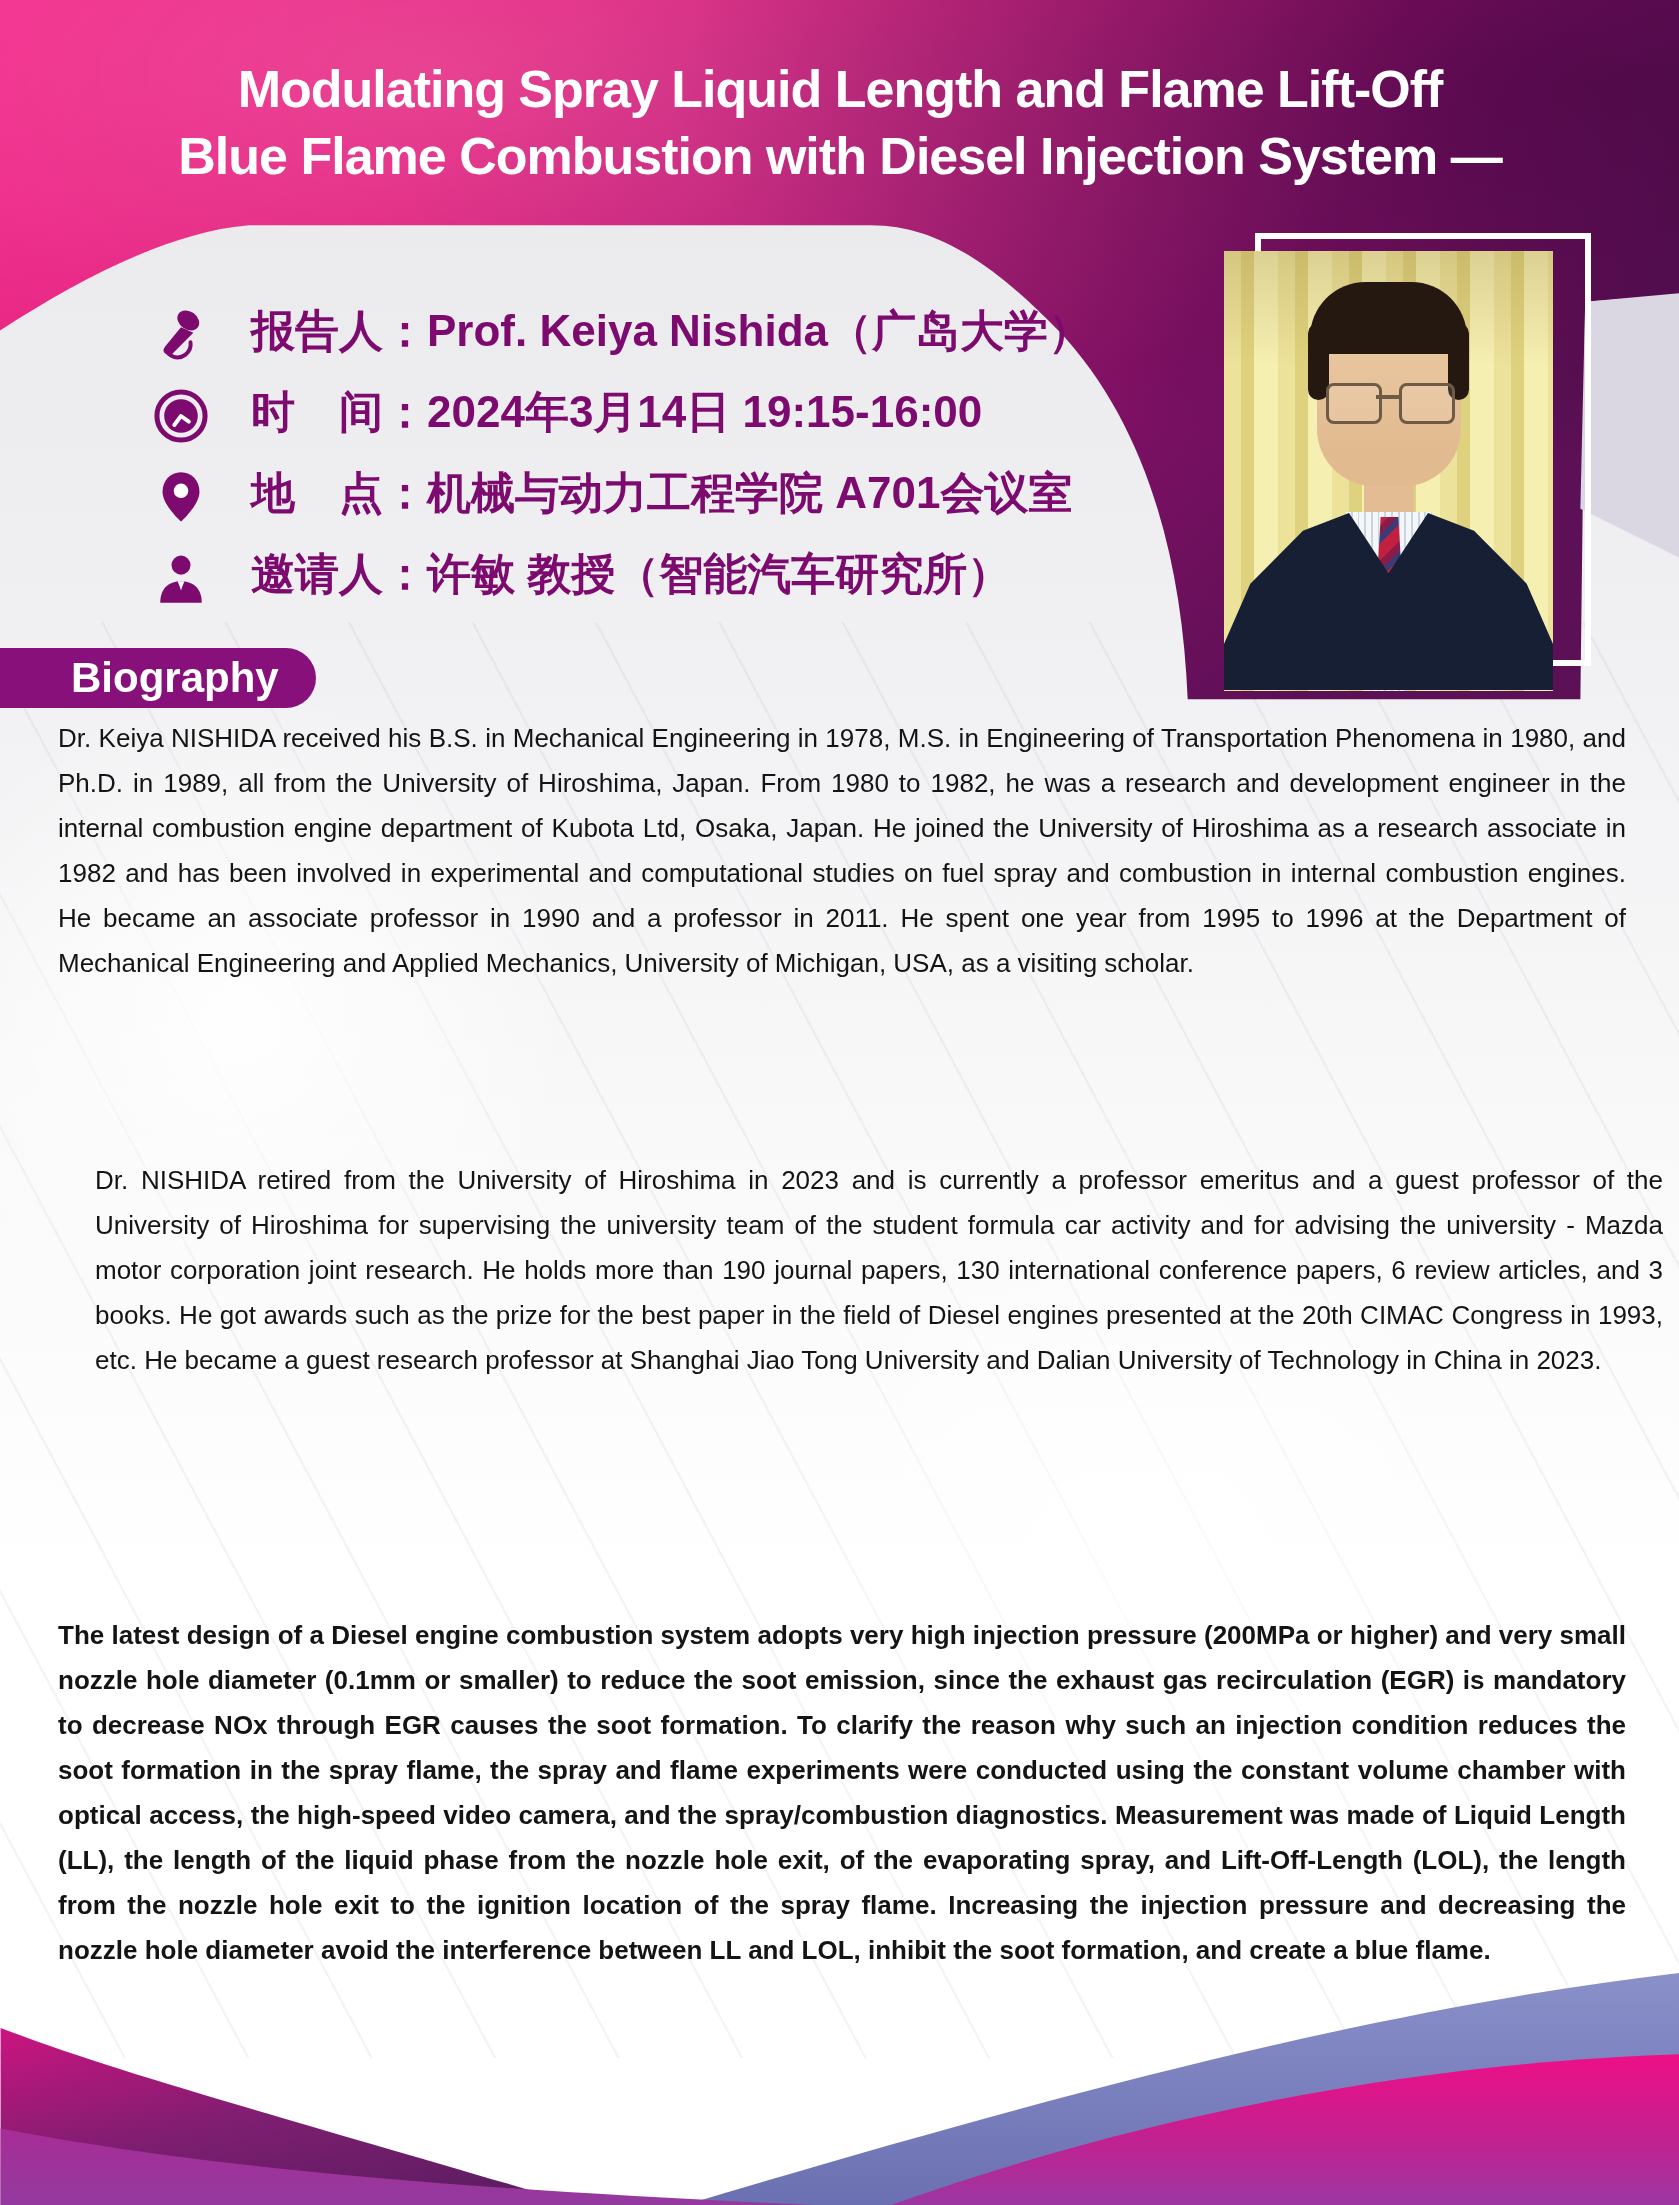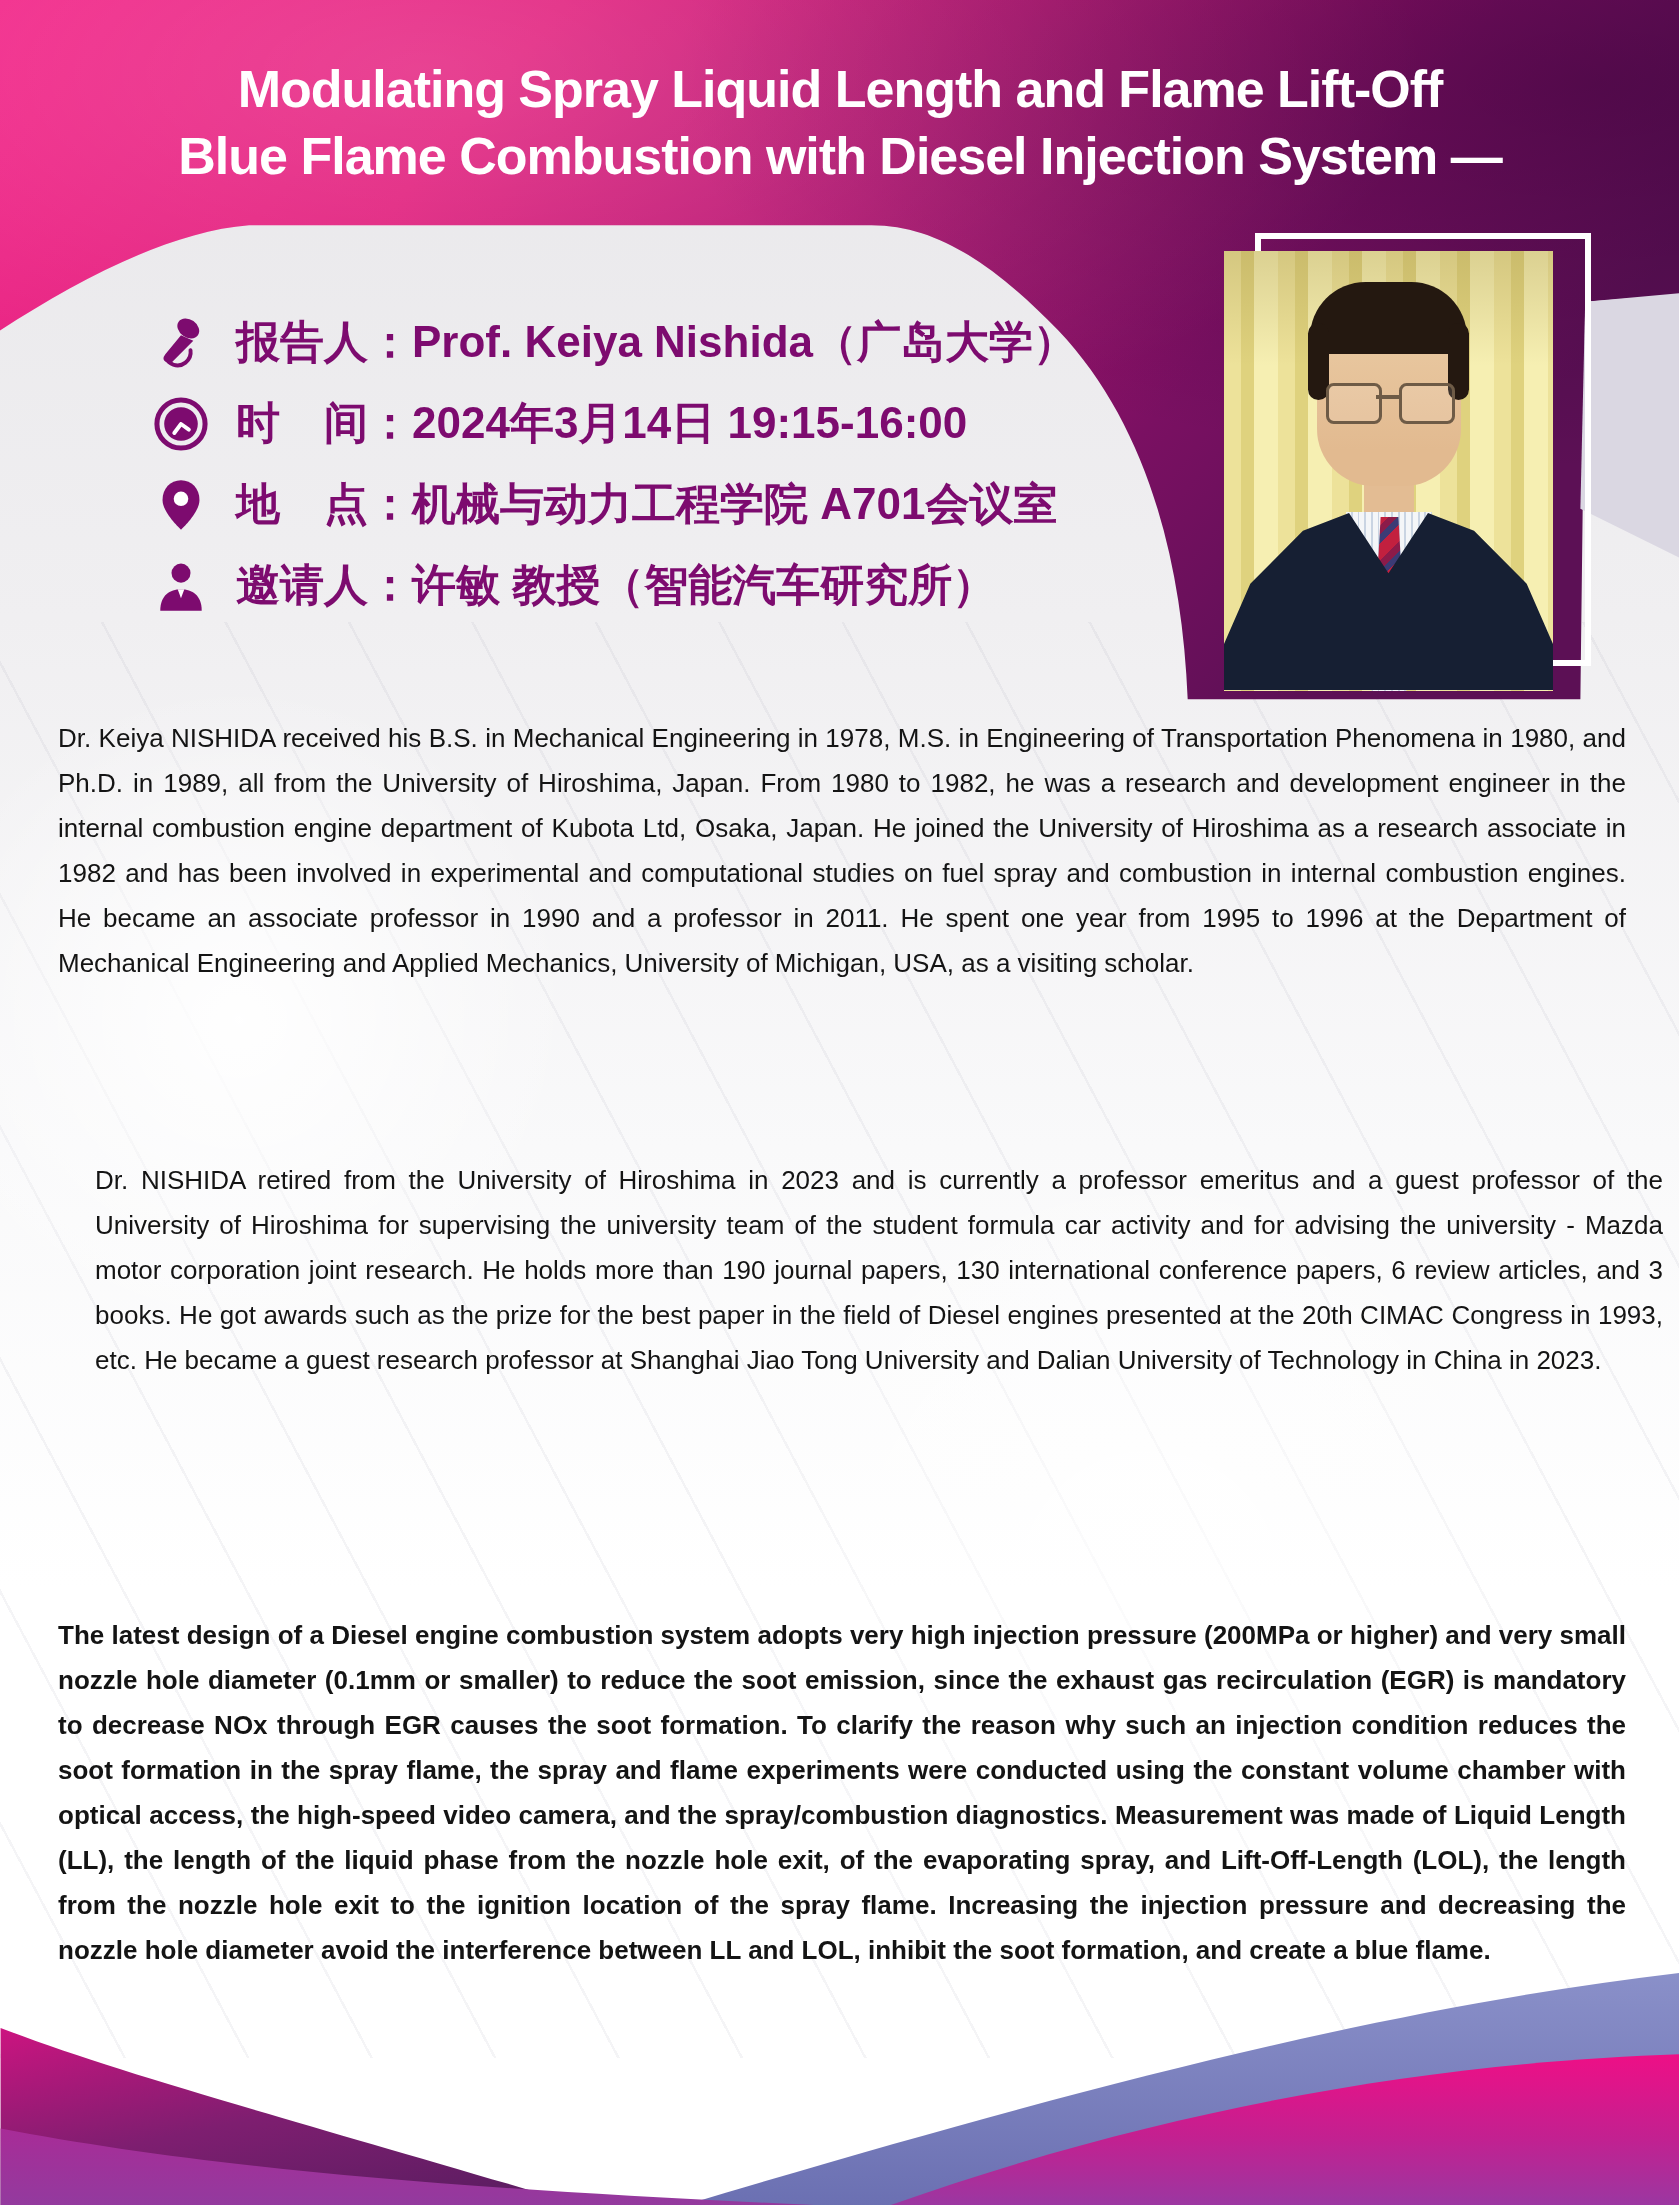--- a/index.html
+++ b/index.html
@@ -18,21 +18,21 @@
   .blob.b2{left:575px;top:1101px;width:1149px;height:958px;
     background:radial-gradient(circle,rgba(255,255,255,0.7) 0%,rgba(255,255,255,0) 60%);}
   svg.banner{position:absolute;left:0;top:0;z-index:2;display:block;}
   svg.footer{position:absolute;left:0;bottom:0;z-index:2;display:block;}
 
   .title{position:absolute;left:0;top:56px;width:100%;z-index:6;text-align:center;
     color:#FFFFFF;font-weight:bold;font-size:52px;line-height:67px;letter-spacing:-1px;}
   .title div{white-space:nowrap;}
 
   .info{position:absolute;left:151px;top:302px;z-index:6;}
-  .info-row{display:flex;align-items:center;height:81px;}
+  .info-row{display:flex;align-items:flex-start;height:81px;gap:15px;}
   .info-icon{width:60px;height:65px;display:flex;align-items:center;justify-content:center;flex:0 0 60px;}
   .info-icon svg{width:56px;height:62px;}
   .info-text{margin-left:25px;font-size:44px;font-weight:bold;color:#7D0B6F;white-space:nowrap;}
 
   .photo-frame{position:absolute;left:1255px;top:233px;width:324px;height:421px;
     border:6.7px solid #FFFFFF;z-index:3;background:transparent;}
   .photo{position:absolute;left:1224px;top:251px;width:329px;height:440px;z-index:4;overflow:hidden;
     background:
       linear-gradient(180deg,rgba(150,130,60,0.28) 0%,rgba(255,250,210,0) 26%),
       repeating-linear-gradient(90deg,#EDE29A 0 17px,#DFD27E 17px 30px,#F6EFB2 30px 54px);}
@@ -157,20 +157,21 @@
     <div class="ph-suit"></div>
     <div class="ph-face"></div>
     <div class="ph-hair"></div>
     <div class="ph-hair-l"></div>
     <div class="ph-hair-r"></div>
     <div class="ph-lens l"></div>
     <div class="ph-lens r"></div>
     <div class="ph-bridge"></div>
   </div>
 
+  <div class="section-badge badge-bio">Biography</div>
   <div class="para p1">Dr. Keiya NISHIDA received his B.S. in Mechanical Engineering in 1978, M.S. in Engineering of Transportation Phenomena in 1980, and Ph.D. in 1989, all from the University of Hiroshima, Japan. From 1980 to 1982, he was a research and development engineer in the internal combustion engine department of Kubota Ltd, Osaka, Japan. He joined the University of Hiroshima as a research associate in 1982 and has been involved in experimental and computational studies on fuel spray and combustion in internal combustion engines. He became an associate professor in 1990 and a professor in 2011. He spent one year from 1995 to 1996 at the Department of Mechanical Engineering and Applied Mechanics, University of Michigan, USA, as a visiting scholar.</div>
   <div class="para p2">Dr. NISHIDA retired from the University of Hiroshima in 2023 and is currently a professor emeritus and a guest professor of the University of Hiroshima for supervising the university team of the student formula car activity and for advising the university - Mazda motor corporation joint research. He holds more than 190 journal papers, 130 international conference papers, 6 review articles, and 3 books. He got awards such as the prize for the best paper in the field of Diesel engines presented at the 20th CIMAC Congress in 1993, etc. He became a guest research professor at Shanghai Jiao Tong University and Dalian University of Technology in China in 2023.</div>
 
   <div class="para p3">The latest design of a Diesel engine combustion system adopts very high injection pressure (200MPa or higher) and very small nozzle hole diameter (0.1mm or smaller) to reduce the soot emission, since the exhaust gas recirculation (EGR) is mandatory to decrease NOx through EGR causes the soot formation. To clarify the reason why such an injection condition reduces the soot formation in the spray flame, the spray and flame experiments were conducted using the constant volume chamber with optical access, the high-speed video camera, and the spray/combustion diagnostics. Measurement was made of Liquid Length (LL), the length of the liquid phase from the nozzle hole exit, of the evaporating spray, and Lift-Off-Length (LOL), the length from the nozzle hole exit to the ignition location of the spray flame. Increasing the injection pressure and decreasing the nozzle hole diameter avoid the interference between LL and LOL, inhibit the soot formation, and create a blue flame.</div>
 
   <div class="stripes"></div>
   <div class="blob b1"></div>
   <div class="blob b2"></div>
 
   <svg class="footer" width="1680" height="335" viewBox="0 0 3508 700">

